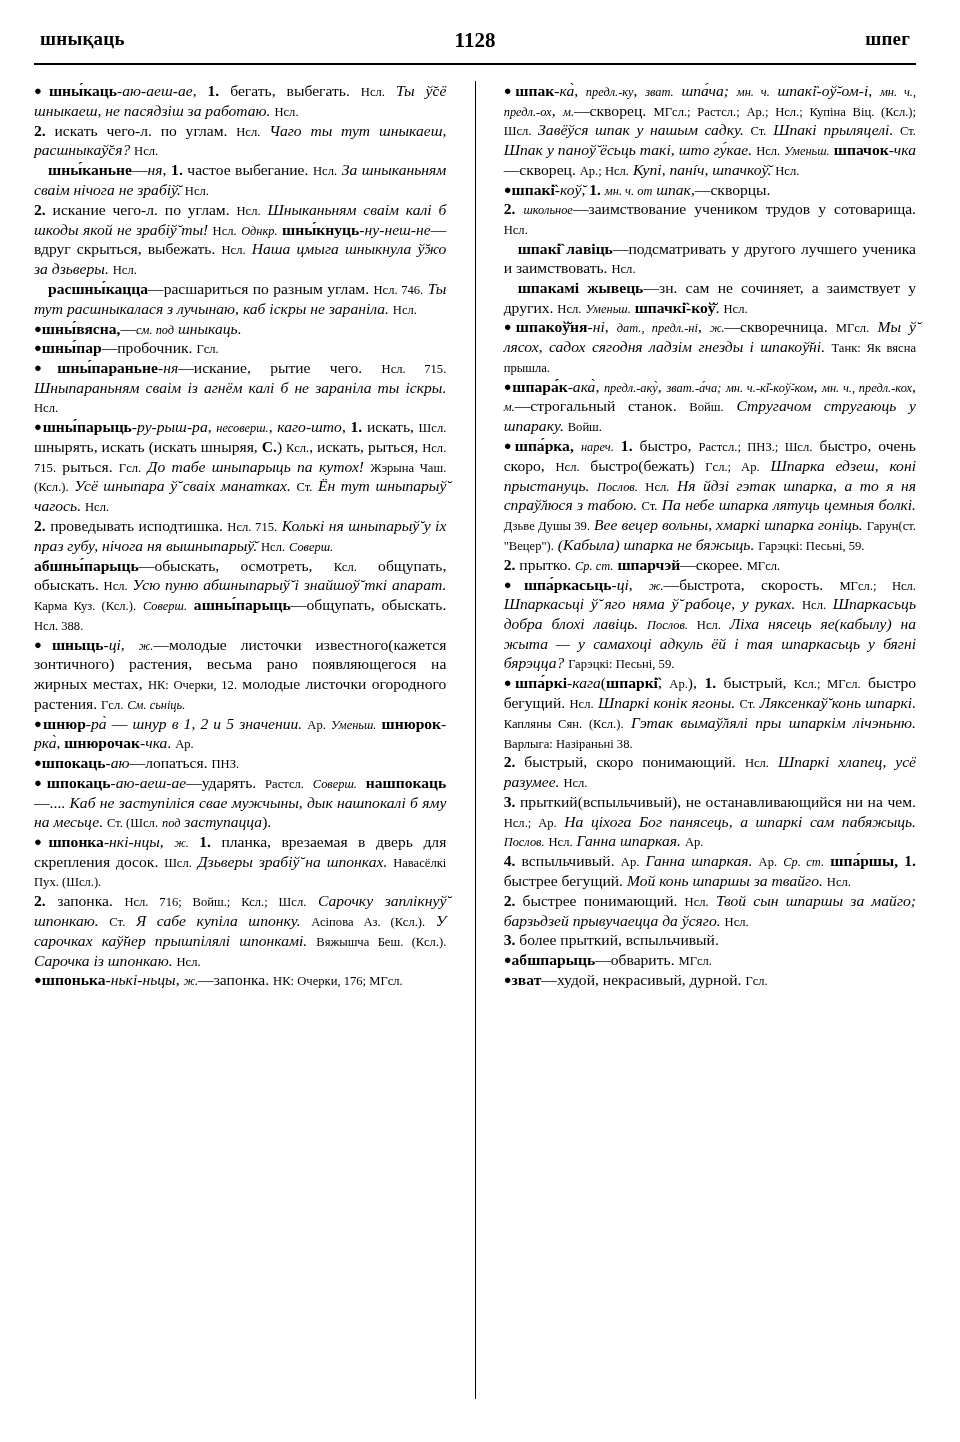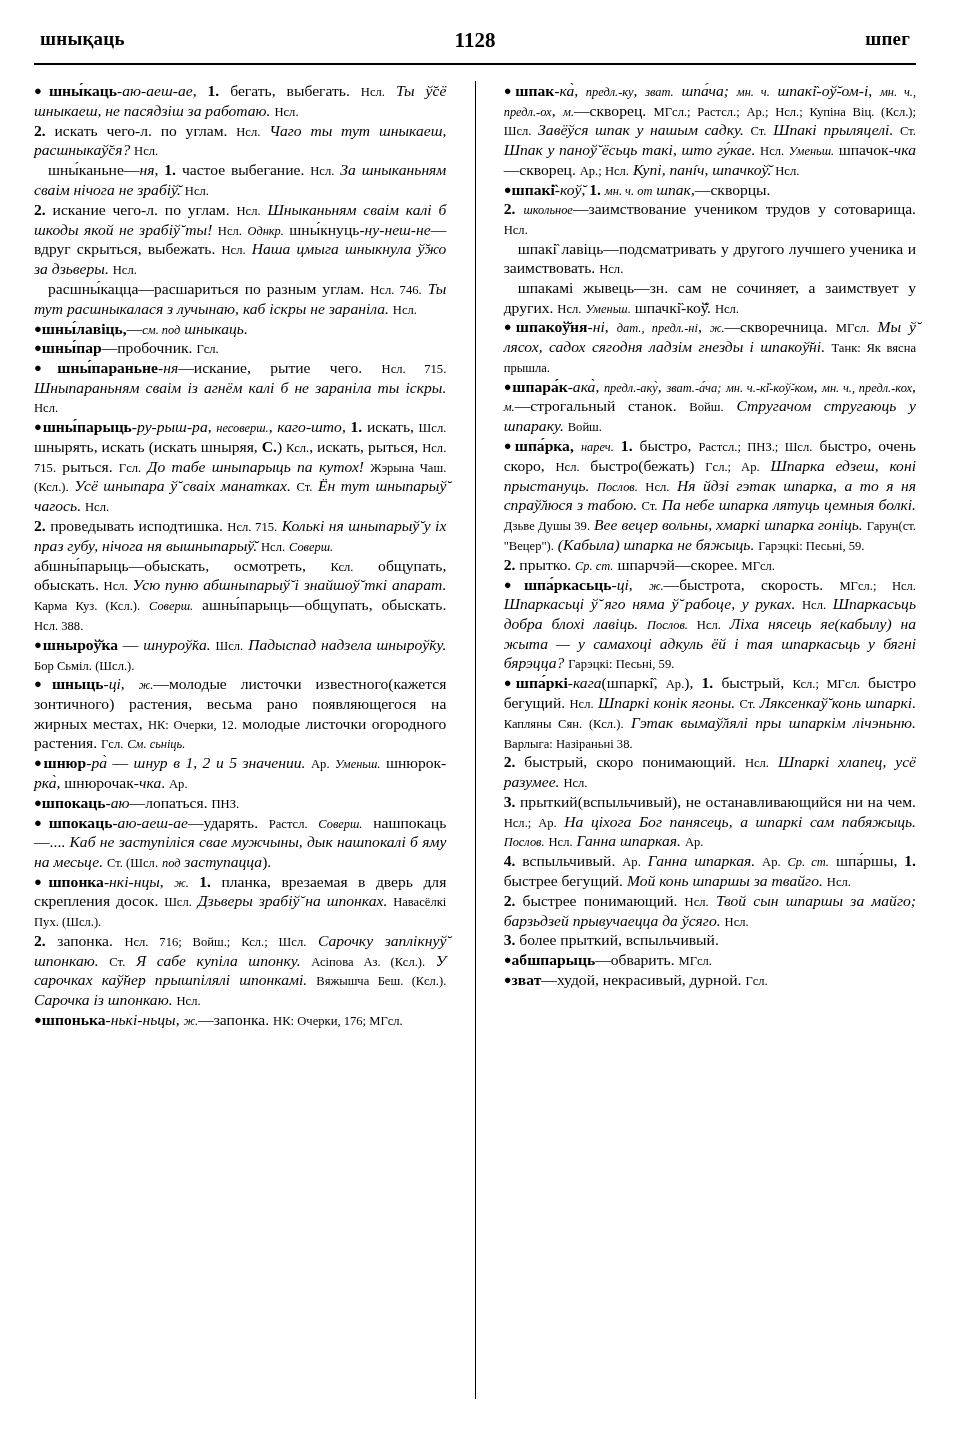--- a/index.html
+++ b/index.html
@@ -84,21 +84,21 @@
   
   .bullet {
     font-size: 13px;
     vertical-align: 1px;
     letter-spacing: 0;
   }
   .hw {            
     font-weight: bold;
   }
   .hw-sub {        
-    font-weight: normal;
+    font-weight: bold;
     margin-top: 48px;
   }
   .infl {          
     font-style: italic;
   }
   .gram {          
     font-style: italic;
     font-size: 12.4px;
   }
   .src {           
@@ -121,25 +121,24 @@
   <div class="running-head">
     <span class="rh-left">шнықаць</span>
     <span class="rh-center">1128</span>
     <span class="rh-right">шпег</span>
   </div>
   <hr class="rule">
 
   <div class="columns">
     <div class="col col-left" id="col-left">
         <p class="entry"><span class="bullet">●</span><span class="hw">шны́каць</span><span class="infl">-аю-аеш-ае</span><span class="gloss">, </span><span class="num">1.</span><span class="gloss"> бегать, выбегать. </span><span class="src">Нсл.</span><span class="gloss"> </span><span class="cite">Ты ў̆сё шныкаеш, не пасядзіш за работаю.</span><span class="gloss"> </span><span class="src">Нсл.</span><br><span class="num">2.</span><span class="gloss"> искать чего-л. по углам. </span><span class="src">Нсл.</span><span class="gloss"> </span><span class="cite">Чаго ты тут шныкаеш, расшныкаў̆ся?</span><span class="gloss"> </span><span class="src">Нсл.</span><br><span class="indent"></span><span class="hw-sub">шны́каньне</span><span class="gloss">—</span><span class="infl">ня</span><span class="gloss">, </span><span class="num">1.</span><span class="gloss"> частое выбегание. </span><span class="src">Нсл.</span><span class="gloss"> </span><span class="cite">За шныканьням сваім нічога не зрабіў̆.</span><span class="gloss"> </span><span class="src">Нсл.</span><br><span class="num">2.</span><span class="gloss"> искание чего-л. по углам. </span><span class="src">Нсл.</span><span class="gloss"> </span><span class="cite">Шныканьням сваім калі б шкоды якой не зрабіў̆ ты!</span><span class="gloss"> </span><span class="src">Нсл.</span><span class="gloss"> </span><span class="gram">Однкр.</span><span class="gloss"> </span><span class="hw-sub">шны́кнуць</span><span class="infl">-ну-неш-не</span><span class="gloss">—вдруг скрыться, выбежать. </span><span class="src">Нсл.</span><span class="gloss"> </span><span class="cite">Наша цмыга шныкнула ў̆жо за дзьверы.</span><span class="gloss"> </span><span class="src">Нсл.</span><br><span class="indent"></span><span class="hw-sub">расшны́кацца</span><span class="gloss">—расшариться по разным углам. </span><span class="src">Нсл. 746.</span><span class="gloss"> </span><span class="cite">Ты тут расшныкалася з лучынаю, каб іскры не зараніла.</span><span class="gloss"> </span><span class="src">Нсл.</span></p>
-        <p class="entry"><span class="bullet">●</span><span class="hw">шны́лавіць,</span><span class="gloss">—</span><span class="gram">см. под</span><span class="gloss"> </span><span class="cite">шныкаць.</span></p>
+        <p class="entry"><span class="bullet">●</span><span class="hw">шны́вясна,</span><span class="gloss">—</span><span class="gram">см. под</span><span class="gloss"> </span><span class="cite">шныкаць.</span></p>
         <p class="entry"><span class="bullet">●</span><span class="hw">шны́пар</span><span class="gloss">—пробочник. </span><span class="src">Гсл.</span></p>
         <p class="entry"><span class="bullet">●</span><span class="hw">шны́параньне</span><span class="infl">-ня</span><span class="gloss">—искание, рытие чего. </span><span class="src">Нсл. 715.</span><span class="gloss"> </span><span class="cite">Шныпараньням сваім із агнём калі б не зараніла ты іскры.</span><span class="gloss"> </span><span class="src">Нсл.</span></p>
         <p class="entry"><span class="bullet">●</span><span class="hw">шны́парыць</span><span class="infl">-ру-рыш-ра</span><span class="gloss">, </span><span class="gram">несоверш.</span><span class="gloss">, </span><span class="cite">каго-што</span><span class="gloss">, </span><span class="num">1.</span><span class="gloss"> искать, </span><span class="src">Шсл.</span><span class="gloss"> шнырять, искать (искать шныряя, </span><span class="num">С.</span><span class="gloss">) </span><span class="src">Ксл.</span><span class="gloss">, искать, рыться, </span><span class="src">Нсл. 715.</span><span class="gloss"> рыться. </span><span class="src">Гсл.</span><span class="gloss"> </span><span class="cite">До табе шныпарыць па кутох!</span><span class="gloss"> </span><span class="src">Жэрына Чаш. (Ксл.).</span><span class="gloss"> </span><span class="cite">Усё шныпара ў̆ сваіх манатках.</span><span class="gloss"> </span><span class="src">Ст.</span><span class="gloss"> </span><span class="cite">Ён тут шныпарыў̆ чагось.</span><span class="gloss"> </span><span class="src">Нсл.</span><br><span class="num">2.</span><span class="gloss"> проведывать исподтишка. </span><span class="src">Нсл. 715.</span><span class="gloss"> </span><span class="cite">Колькі ня шныпарыў̆ у іх праз губу, нічога ня вышныпарыў̆.</span><span class="gloss"> </span><span class="src">Нсл.</span><span class="gloss"> </span><span class="gram">Соверш.</span><br><span class="hw-sub">абшны́парыць</span><span class="gloss">—обыскать, осмотреть, </span><span class="src">Ксл.</span><span class="gloss"> общупать, обыскать. </span><span class="src">Нсл.</span><span class="gloss"> </span><span class="cite">Усю пуню абшныпарыў̆ і знайшоў̆ ткі апарат.</span><span class="gloss"> </span><span class="src">Карма Куз. (Ксл.).</span><span class="gloss"> </span><span class="gram">Соверш.</span><span class="gloss"> </span><span class="hw-sub">ашны́парыць</span><span class="gloss">—общупать, обыскать. </span><span class="src">Нсл. 388.</span></p>
-        <p class="entry"><span class="bullet">●</span><span class="hw">шныроў̆ка</span><span class="gloss"> — </span><span class="cite">шнуроў̆ка.</span><span class="gloss"> </span><span class="src">Шсл.</span><span class="gloss"> </span><span class="cite">Падыспад надзела шныроў̆ку.</span><span class="gloss"> </span><span class="src">Бор Сьміл. (Шсл.).</span></p>
         <p class="entry"><span class="bullet">●</span><span class="hw">шныць</span><span class="infl">-ці</span><span class="gloss">, </span><span class="gram">ж.</span><span class="gloss">—молодые листочки известного(кажется зонтичного) растения, весьма рано появляющегося на жирных местах, </span><span class="src">НК: Очерки, 12.</span><span class="gloss"> молодые листочки огородного растения. </span><span class="src">Гсл.</span><span class="gloss"> </span><span class="gram">См. сьніць.</span></p>
         <p class="entry"><span class="bullet">●</span><span class="hw">шнюр</span><span class="infl">-ра̀</span><span class="gloss"> — </span><span class="cite">шнур в 1, 2 и 5 значении.</span><span class="gloss"> </span><span class="src">Ар.</span><span class="gloss"> </span><span class="gram">Уменьш.</span><span class="gloss"> </span><span class="hw-sub">шнюрок</span><span class="infl">-рка̀</span><span class="gloss">, </span><span class="hw-sub">шнюрочак</span><span class="infl">-чка</span><span class="gloss">. </span><span class="src">Ар.</span></p>
         <p class="entry"><span class="bullet">●</span><span class="hw">шпокаць</span><span class="infl">-аю</span><span class="gloss">—лопаться. </span><span class="src">ПНЗ.</span></p>
         <p class="entry"><span class="bullet">●</span><span class="hw">шпокаць</span><span class="infl">-аю-аеш-ае</span><span class="gloss">—ударять. </span><span class="src">Растсл.</span><span class="gloss"> </span><span class="gram">Соверш.</span><span class="gloss"> </span><span class="hw-sub">нашпокаць</span><span class="gloss">—.... </span><span class="cite">Каб не заступіліся свае мужчыны, дык нашпокалі б яму на месьце.</span><span class="gloss"> </span><span class="src">Ст. (Шсл.</span><span class="gloss"> </span><span class="gram">под</span><span class="gloss"> </span><span class="cite">заступацца</span><span class="gloss">).</span></p>
         <p class="entry"><span class="bullet">●</span><span class="hw">шпонка</span><span class="infl">-нкі-нцы</span><span class="gloss">, </span><span class="gram">ж.</span><span class="gloss"> </span><span class="num">1.</span><span class="gloss"> планка, врезаемая в дверь для скрепления досок. </span><span class="src">Шсл.</span><span class="gloss"> </span><span class="cite">Дзьверы зрабіў̆ на шпонках.</span><span class="gloss"> </span><span class="src">Навасёлкі Пух. (Шсл.).</span><br><span class="num">2.</span><span class="gloss"> запонка. </span><span class="src">Нсл. 716; Войш.; Ксл.; Шсл.</span><span class="gloss"> </span><span class="cite">Сарочку заплікнуў̆ шпонкаю.</span><span class="gloss"> </span><span class="src">Ст.</span><span class="gloss"> </span><span class="cite">Я сабе купіла шпонку.</span><span class="gloss"> </span><span class="src">Асіпова Аз. (Ксл.).</span><span class="gloss"> </span><span class="cite">У сарочках каў̆нер прышпілялі шпонкамі.</span><span class="gloss"> </span><span class="src">Вяжышча Беш. (Ксл.).</span><span class="gloss"> </span><span class="cite">Сарочка із шпонкаю.</span><span class="gloss"> </span><span class="src">Нсл.</span></p>
         <p class="entry"><span class="bullet">●</span><span class="hw">шпонька</span><span class="infl">-нькі-ньцы</span><span class="gloss">, </span><span class="gram">ж.</span><span class="gloss">—запонка. </span><span class="src">НК: Очерки, 176; МГсл.</span></p>
       </div>
     <div class="gutter">
       <div class="gutter-rule"></div>
     </div>

